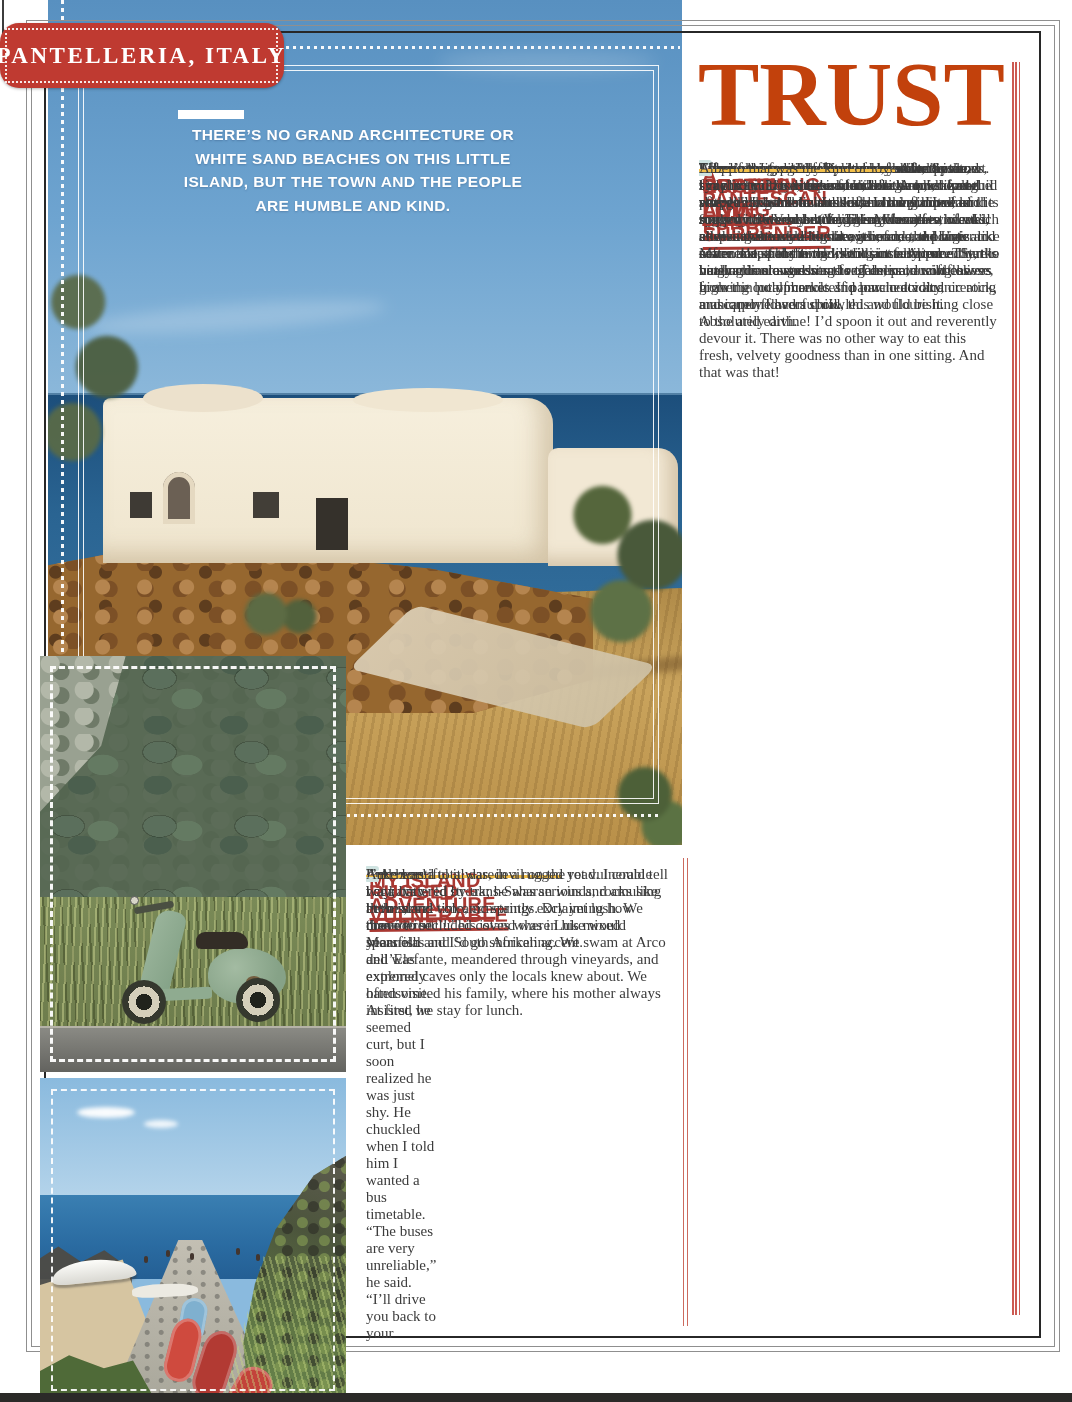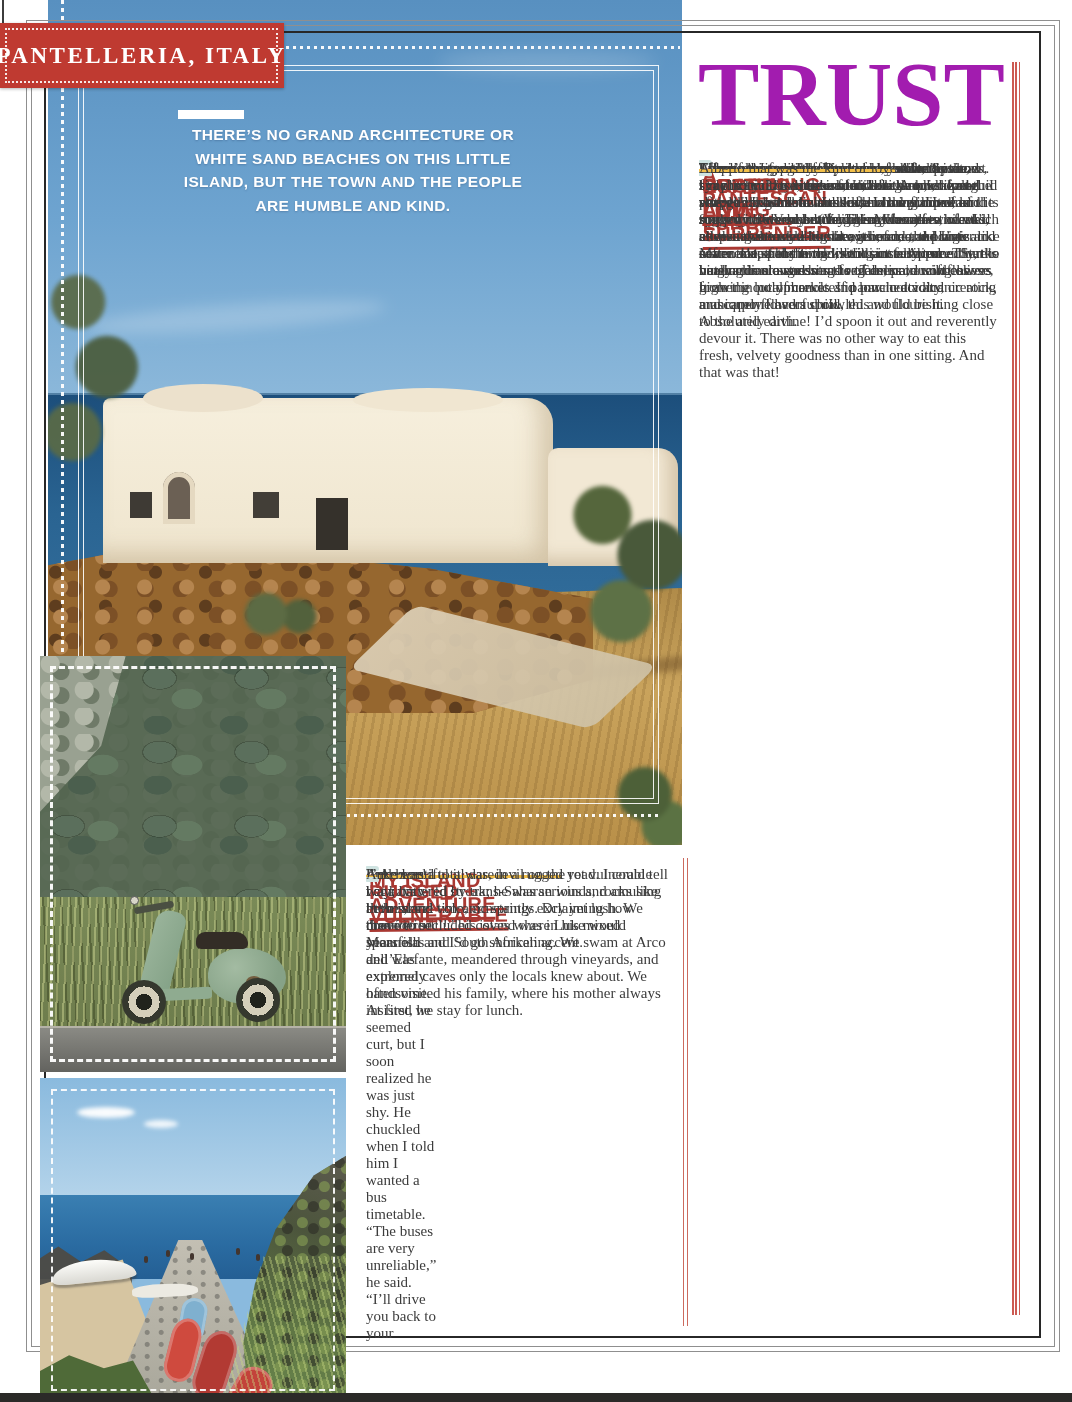--- a/index.html
+++ b/index.html
@@ -76,32 +76,32 @@
   .ruler-h-bottom{left:250px;right:20px;top:814px;height:3px;
       background:repeating-linear-gradient(90deg,rgba(255,255,255,.95) 0 3px,rgba(0,0,0,0) 3px 7px);}
   .hero-quote{left:130px;top:110px;width:350px;text-align:center;color:#fff;
       font-family:"Liberation Sans",sans-serif;font-weight:bold;font-size:15.5px;
       line-height:23.5px;letter-spacing:.4px;}
   .hero-quote .qbar{position:static;display:block;width:66px;height:9px;background:#fff;margin:0 auto;}
   .hero-quote p{position:static;margin:13px 0;text-shadow:0 1px 2px rgba(40,70,110,.35);}
 
   
   #badge{left:0;top:23px;width:284px;height:65px;background:#bf3a31;z-index:6;
-         box-shadow:0 1px 3px rgba(0,0,0,.3);}
+         box-shadow:0 1px 3px rgba(0,0,0,.3);border-radius:19px;}
   #badge .badge-inner{left:5px;top:5px;right:6px;bottom:5px;border:2px dotted rgba(255,255,255,.88);
       display:flex;align-items:center;justify-content:center;position:absolute;}
   #badge .badge-label{position:static;color:#fff;font-family:"Liberation Serif",serif;font-weight:bold;
       font-size:23px;letter-spacing:2.5px;white-space:nowrap;}
 
   
   #masthead{left:698px;top:46px;width:300px;z-index:4;}
   .red-rule{position:static;display:block;height:6px;border-top:1.6px solid #c5413a;
             border-bottom:1.6px solid #c5413a;}
   #masthead h1{position:static;margin:3px 0 2px;font-family:"Liberation Serif",serif;font-weight:bold;
-      font-size:92px;line-height:.98;color:#a21caf;letter-spacing:0;text-align:center;}
+      font-size:92px;line-height:.98;color:#c2410c;letter-spacing:0;text-align:center;}
   #red-stripes{left:1012px;top:62px;width:8px;height:1253px;z-index:3;
       background:repeating-linear-gradient(90deg,#cc5a52 0 1.7px,rgba(0,0,0,0) 1.7px 3.3px);}
   #col-divider{left:683px;top:858px;width:5px;height:468px;z-index:4;
       border-left:1.5px solid #cc6a5e;border-right:1.5px solid #cc6a5e;}
 
   
   .col{width:302px;z-index:4;font-size:15px;line-height:17px;color:#3c3c3c;}
   .col p{position:static;margin:0 0 8px;}
   .col .sec-head{position:static;margin:11px 0 7px;font-family:"Liberation Sans",sans-serif;
       font-weight:bold;font-size:20px;line-height:1.2;letter-spacing:.2px;color:#a93832;}

